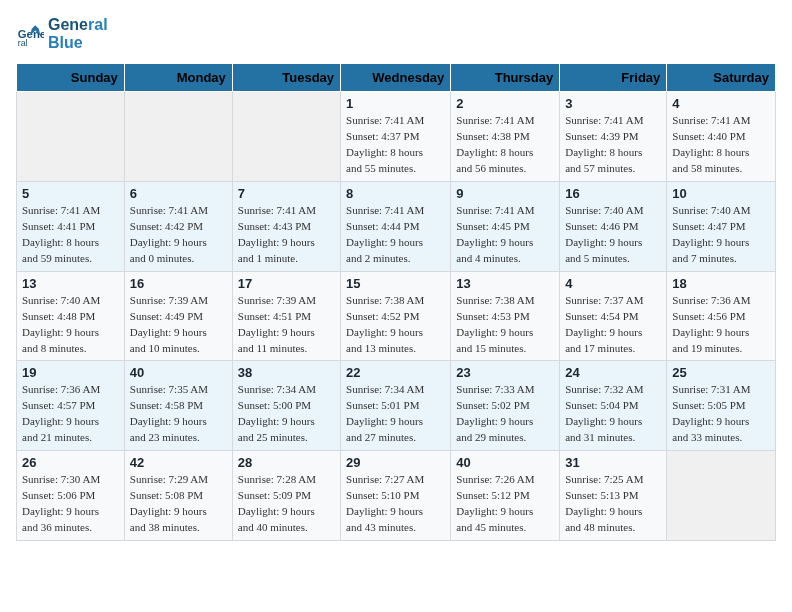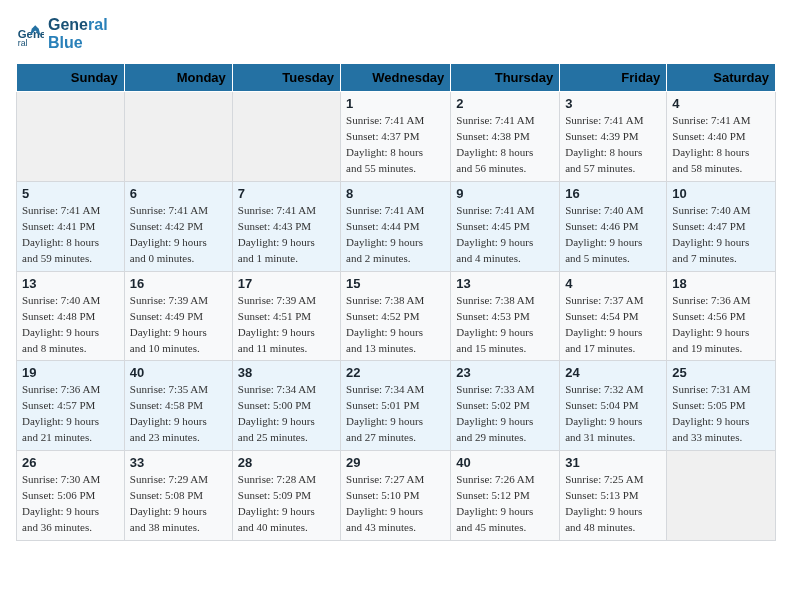--- a/index.html
+++ b/index.html
@@ -236,21 +236,21 @@
           <span class="day-num">25</span>
           <div class="day-info">Sunrise: 7:31 AM<br>Sunset: 5:05 PM<br>Daylight: 9 hours<br>and 33 minutes.</div>
         </td>
       </tr>
       <tr>
         <td>
           <span class="day-num">26</span>
           <div class="day-info">Sunrise: 7:30 AM<br>Sunset: 5:06 PM<br>Daylight: 9 hours<br>and 36 minutes.</div>
         </td>
         <td>
-          <span class="day-num">33</span>
+          <span class="day-num">42</span>
           <div class="day-info">Sunrise: 7:29 AM<br>Sunset: 5:08 PM<br>Daylight: 9 hours<br>and 38 minutes.</div>
         </td>
         <td>
           <span class="day-num">28</span>
           <div class="day-info">Sunrise: 7:28 AM<br>Sunset: 5:09 PM<br>Daylight: 9 hours<br>and 40 minutes.</div>
         </td>
         <td>
           <span class="day-num">29</span>
           <div class="day-info">Sunrise: 7:27 AM<br>Sunset: 5:10 PM<br>Daylight: 9 hours<br>and 43 minutes.</div>
         </td>

